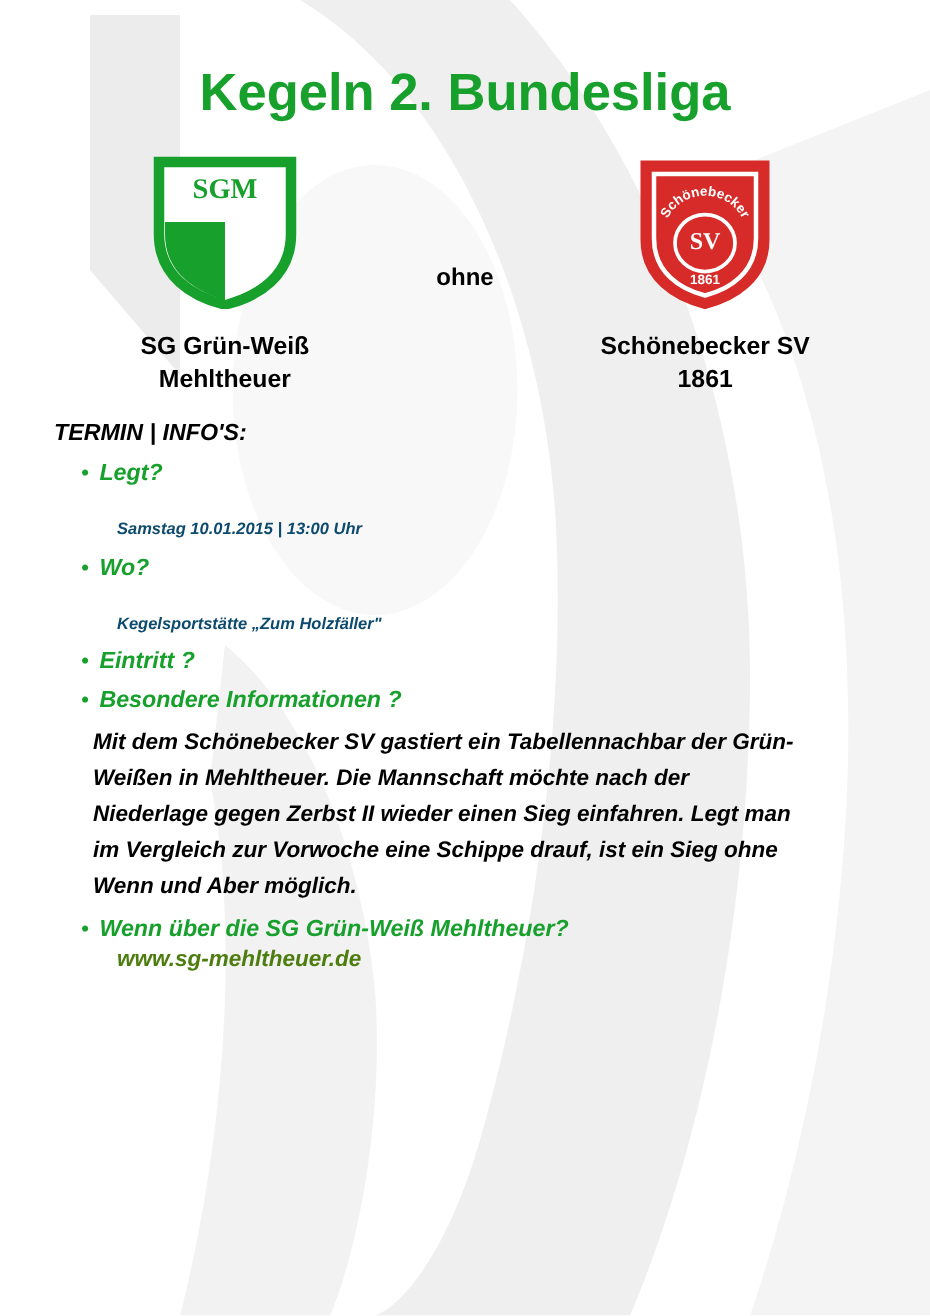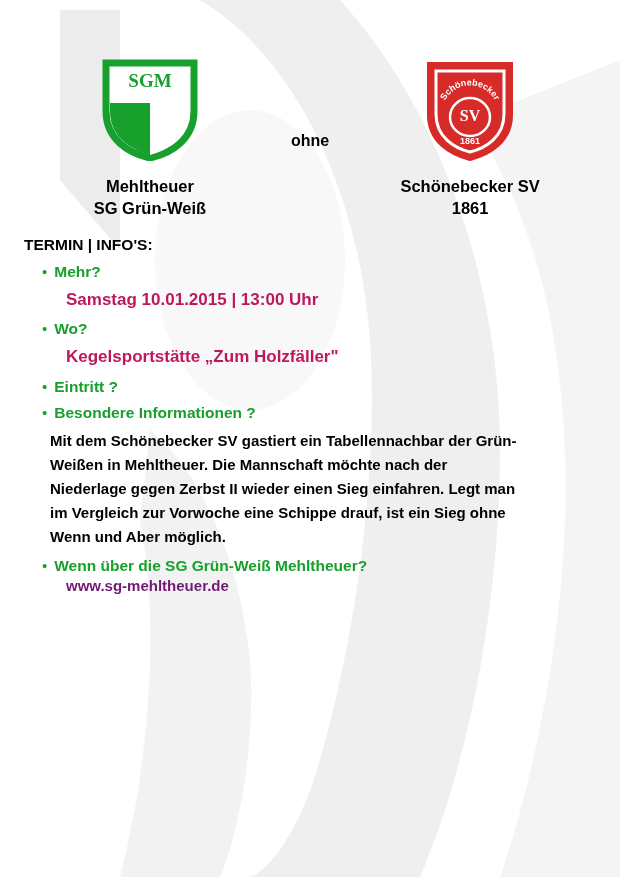--- a/index.html
+++ b/index.html
@@ -77,21 +77,22 @@
     width: 110px;
     text-align: center;
     font-weight: bold;
     font-size: 16px;
     color: #000;
     padding-top: 72px;
   }
   
   .info {
     margin-top: 16px;
-    padding: 0 40px 0 24px;
+    padding: 0 40px 0 36px;
+    font-style: italic;
   }
   .info-heading {
     font-weight: bold;
     font-size: 15.5px;
     color: #000;
     margin-bottom: 9px;
   }
   .bullet-row {
     display: flex;
     align-items: baseline;
@@ -104,44 +105,44 @@
     line-height: 1;
     margin-right: 7px;
   }
   .bullet-label {
     color: #17a02c;
     font-weight: bold;
     font-size: 15.5px;
   }
   .answer {
     margin-left: 42px;
-    margin-top: 6px;
-    font-weight: bold;
-    font-size: 17px;
-    color: #be185d;
+    margin-top: 20px;
+    font-weight: bold;
+    font-size: 11px;
+    color: #0c4a6e;
     line-height: 1.5;
   }
   .answer.indent-more {
     margin-left: 52px;
   }
   .paragraph {
     margin-left: 26px;
     margin-top: 7px;
     font-weight: bold;
     font-size: 15px;
     color: #000;
     line-height: 1.6;
     max-width: 470px;
   }
   .website {
     margin-left: 42px;
     margin-top: 2px;
     font-weight: bold;
     font-size: 15px;
-    color: #701a75;
+    color: #4d7c0f;
   }
 </style>
 </head>
 <body>
 
 <div class="poster">
 
   <div class="bg-watermark">
     <svg width="620" height="877" viewBox="0 0 620 877">
       <g fill="#ececec">
@@ -150,37 +151,38 @@
         <path d="M470 120 C540 220 570 360 565 520 C560 660 530 790 500 877 L620 877 L620 60 Z" opacity="0.6"></path>
         <path d="M150 430 C200 470 240 560 250 660 C256 740 240 830 220 877 L120 877 C150 760 160 620 140 520 Z" opacity="0.7"></path>
         <ellipse cx="250" cy="260" rx="95" ry="150" opacity="0.35"></ellipse>
       </g>
     </svg>
   </div>
 
   <div class="content">
 
     <div class="title-block">
+      <div class="title-line">Kegeln 2. Bundesliga</div>
     </div>
 
     <div class="teams">
 
       <div class="team">
         <div class="crest">
           <svg width="96" height="102" viewBox="0 0 96 102">
             <path d="M4 4 L92 4 L92 52 C92 80 70 94 48 99 C26 94 4 80 4 52 Z" fill="#ffffff" stroke="#17a02c" stroke-width="7"></path>
             <path d="M8 52 C8 78 28 90 48 96 L48 40 L8 40 Z" fill="#17a02c"></path>
             <path d="M48 40 L88 40 L88 52 C88 78 68 90 48 96 Z" fill="#ffffff"></path>
             <path d="M8 34 L88 34 L88 44 L8 44 Z" fill="#ffffff"></path>
             <text x="48" y="28" text-anchor="middle" font-family="Liberation Serif, serif" font-size="19" font-weight="bold" fill="#17a02c">SGM</text>
           </svg>
         </div>
         <div class="team-name">
+          <div>SG Grün-Weiß</div>
           <div>Mehltheuer</div>
-          <div>SG Grün-Weiß</div>
         </div>
       </div>
 
       <div class="versus">ohne</div>
 
       <div class="team">
         <div class="crest">
           <svg width="92" height="102" viewBox="0 0 92 102">
             <path d="M5 5 L87 5 L87 56 C87 82 66 95 46 100 C26 95 5 82 5 56 Z" fill="#d62b28" stroke="#d62b28" stroke-width="4"></path>
             <path d="M12 12 L80 12 L80 55 C80 78 62 89 46 93 C30 89 12 78 12 55 Z" fill="#d62b28" stroke="#ffffff" stroke-width="3"></path>
@@ -199,21 +201,21 @@
         </div>
       </div>
 
     </div>
 
     <div class="info">
       <div class="info-heading">TERMIN | INFO'S:</div>
 
       <div class="bullet-row">
         <span class="bullet-dot">•</span>
-        <span class="bullet-label">Mehr?</span>
+        <span class="bullet-label">Legt?</span>
       </div>
       <div class="answer">Samstag 10.01.2015 | 13:00 Uhr</div>
 
       <div class="bullet-row">
         <span class="bullet-dot">•</span>
         <span class="bullet-label">Wo?</span>
       </div>
       <div class="answer">Kegelsportstätte „Zum Holzfäller"</div>
 
       <div class="bullet-row">

